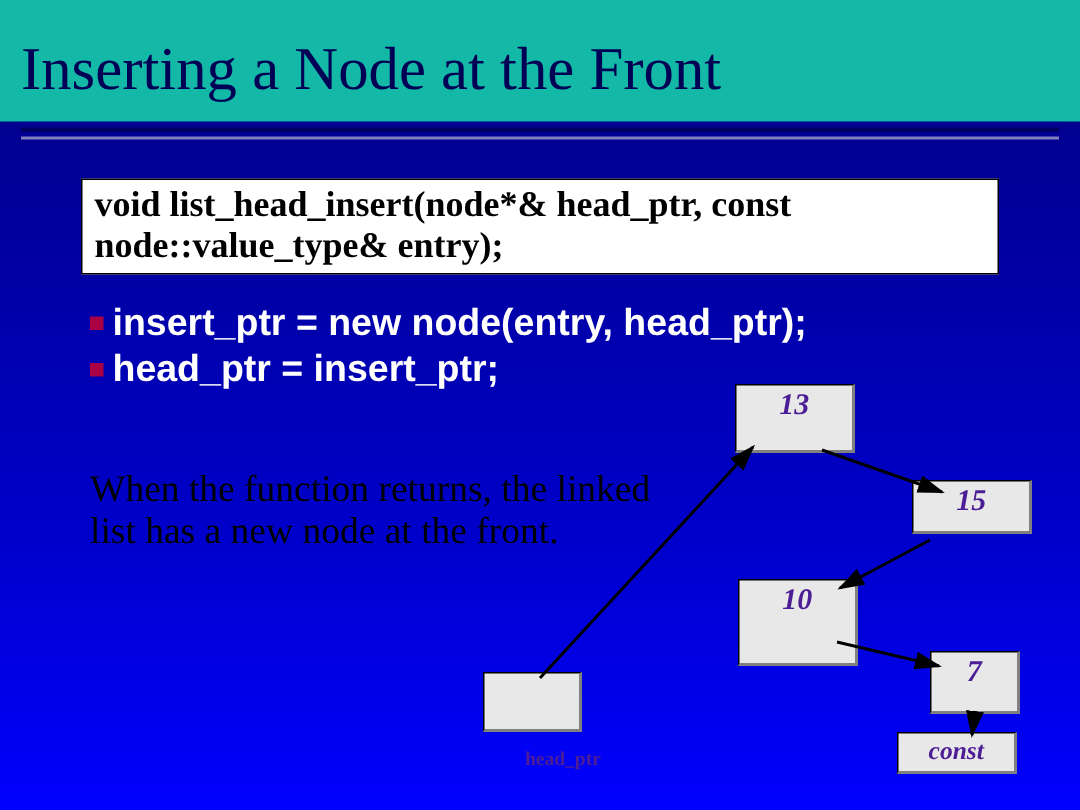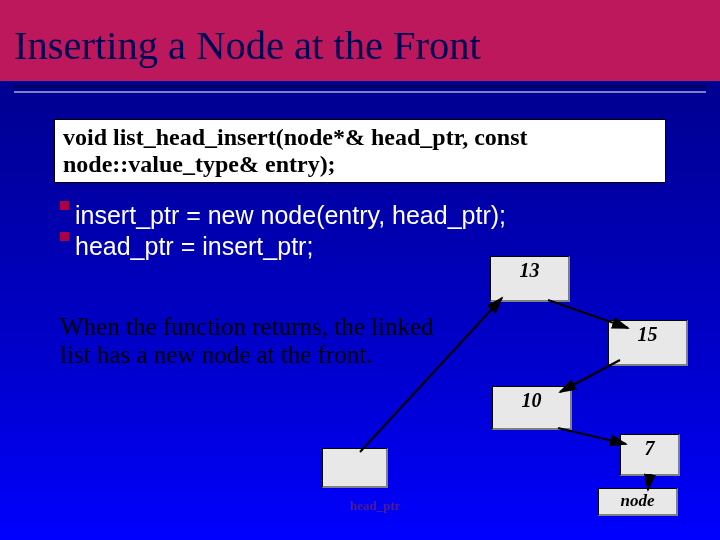--- a/index.html
+++ b/index.html
@@ -3,21 +3,21 @@
 <meta charset="utf-8">
 <style>
   * { margin: 0; padding: 0; box-sizing: border-box; }
   html, body { width: 720px; height: 540px; overflow: hidden; }
   body {
     background: linear-gradient(180deg, #000080 0%, #0000a0 30%, #0000d0 70%, #0000ff 100%);
     font-family: "Times New Roman", serif;
     position: relative;
   }
   .title-area {
-    background: #be185d;
+    background: #14b8a6;
     padding: 22px 14px 12px 14px;
   }
   .title {
     font-size: 40.5px;
     color: #000055;
     font-weight: normal;
   }
   .divider1 {
     height: 3px;
     background: #000060;
@@ -36,22 +36,24 @@
     font-family: "Times New Roman", serif;
     font-size: 24px;
     font-weight: bold;
     color: #000000;
   }
   .content {
     margin: 18px 0 0 60px;
   }
   .line {
     display: flex;
+    align-items: center;
     gap: 6px;
     margin-bottom: 2px;
+    font-weight: bold;
   }
   .bullet {
     width: 9px;
     height: 9px;
     background: #aa0044;
     flex: 0 0 auto;
   }
   .code-line {
     font-family: Arial, sans-serif;
     font-size: 25px;
@@ -73,29 +75,29 @@
     padding-left: 40px;
   }
   .node-box {
     position: absolute;
     background: #e8e8e8;
     border: 1px solid #000000;
     border-right: 2px solid #808080;
     border-bottom: 2px solid #808080;
   }
   .node-13 { left: 490px; top: 256px; width: 80px; height: 46px; }
-  .node-15 { left: 608px; top: 320px; width: 80px; height: 46px; }
-  .node-10 { left: 492px; top: 386px; width: 80px; height: 44px; }
+  .node-15 { left: 608px; top: 320px; width: 80px; height: 36px; }
+  .node-10 { left: 492px; top: 386px; width: 80px; height: 58px; }
   .node-7  { left: 620px; top: 434px; width: 60px; height: 42px; }
   .node-null { left: 598px; top: 488px; width: 80px; height: 28px; }
   .node-label {
     font-style: italic;
     font-weight: bold;
     font-size: 20px;
-    color: #000000;
+    color: #4c1d95;
     text-align: center;
     padding-top: 2px;
   }
   .node-7 .node-label { font-size: 20px; }
   .node-null .node-label { font-size: 17px; font-style: italic; }
   .small-box {
     position: absolute;
     background: #e8e8e8;
     border: 1px solid #000000;
     border-right: 2px solid #808080;
@@ -145,21 +147,21 @@
 <div class="node-box node-15">
   <div class="node-label">15</div>
 </div>
 <div class="node-box node-10">
   <div class="node-label">10</div>
 </div>
 <div class="node-box node-7">
   <div class="node-label">7</div>
 </div>
 <div class="node-box node-null">
-  <div class="node-label">node</div>
+  <div class="node-label">const</div>
 </div>
 
 <div class="small-box sb1"></div>
 
 <svg class="arrows">
   <defs>
     <marker id="ah" markerWidth="10" markerHeight="10" refX="8" refY="3" orient="auto">
       <path d="M0,0 L9,3 L0,6 Z" fill="#000000"></path>
     </marker>
   </defs>

